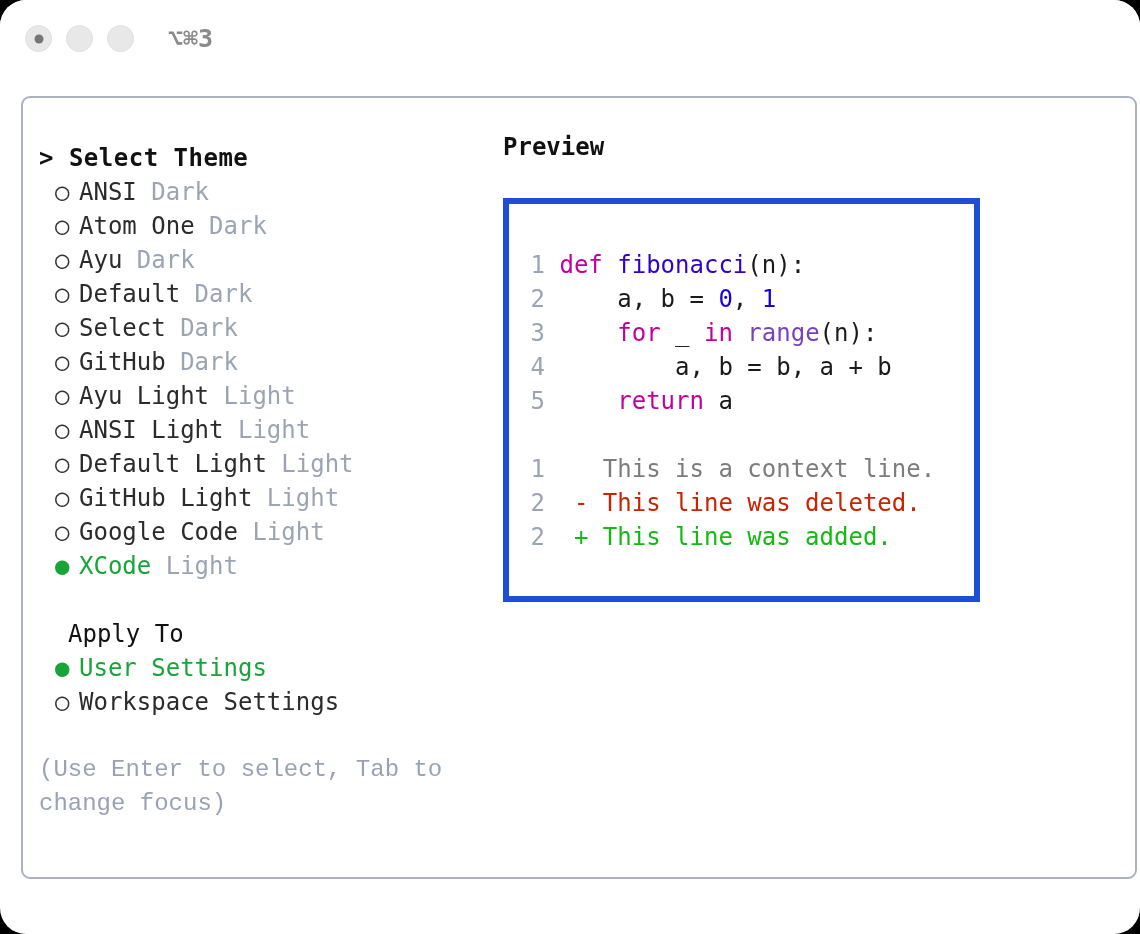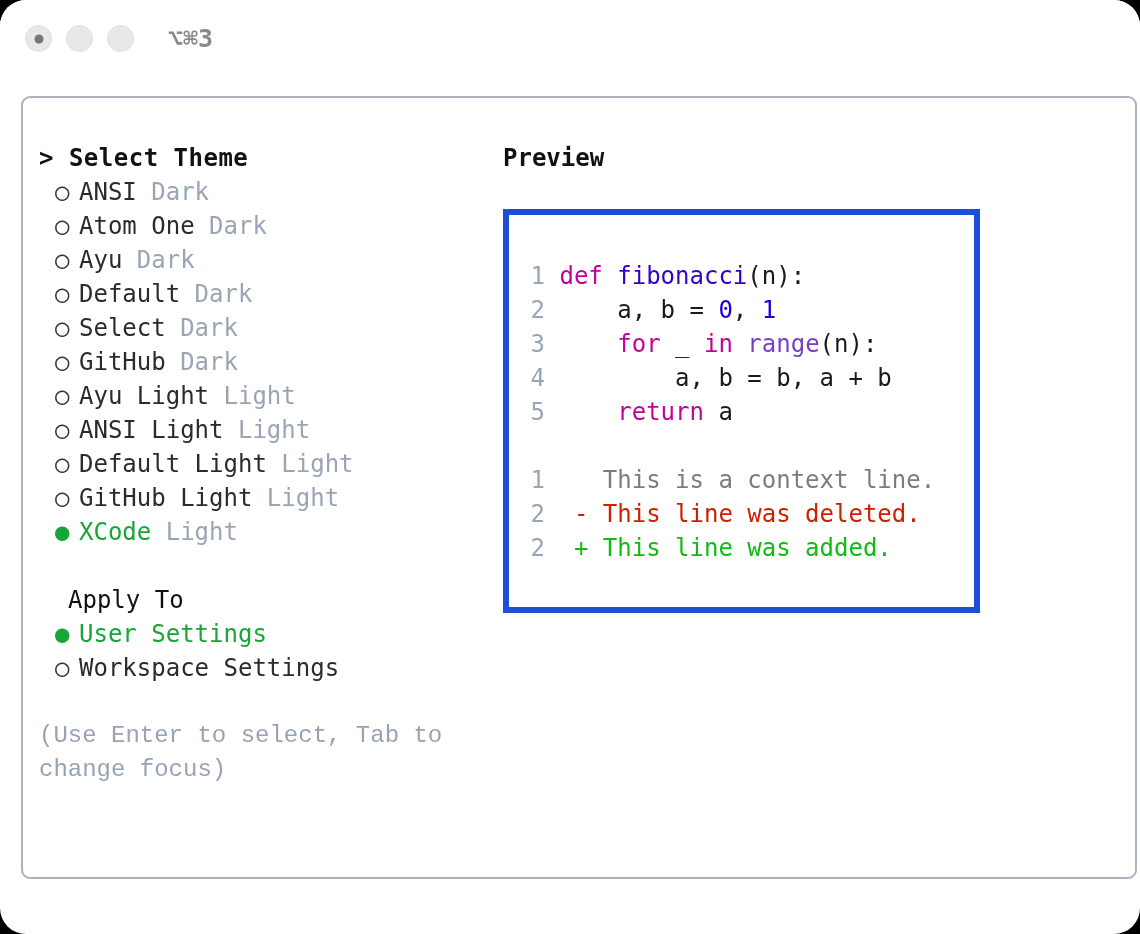--- a/index.html
+++ b/index.html
@@ -97,21 +97,21 @@
     color: #97a3b4;
     font-size: 24px;
     line-height: 34px;
     width: 410px;
     white-space: pre-wrap;
     font-family: Liberation Mono, monospace;
   }
   
   #right-col {
     position: absolute;
-    left: 480px; top: 43px;
+    left: 480px; top: 32px;
     width: 490px;
   }
   #preview-header {
     font-family: "DejaVu Sans Mono", "Liberation Mono", monospace;
     font-size: 24px;
     line-height: 34px;
     font-weight: bold;
     color: #111111;
   }
   #code-block {
@@ -169,20 +169,21 @@
           <div class="mono-line theme-row"><span class="bullet off">○</span><span class="name unsel">ANSI</span> <span class="variant">Dark</span></div>
           <div class="mono-line theme-row"><span class="bullet off">○</span><span class="name unsel">Atom One</span> <span class="variant">Dark</span></div>
           <div class="mono-line theme-row"><span class="bullet off">○</span><span class="name unsel">Ayu</span> <span class="variant">Dark</span></div>
           <div class="mono-line theme-row"><span class="bullet off">○</span><span class="name unsel">Default</span> <span class="variant">Dark</span></div>
           <div class="mono-line theme-row"><span class="bullet off">○</span><span class="name unsel">Select</span> <span class="variant">Dark</span></div>
           <div class="mono-line theme-row"><span class="bullet off">○</span><span class="name unsel">GitHub</span> <span class="variant">Dark</span></div>
           <div class="mono-line theme-row"><span class="bullet off">○</span><span class="name unsel">Ayu Light</span> <span class="variant">Light</span></div>
           <div class="mono-line theme-row"><span class="bullet off">○</span><span class="name unsel">ANSI Light</span> <span class="variant">Light</span></div>
           <div class="mono-line theme-row"><span class="bullet off">○</span><span class="name unsel">Default Light</span> <span class="variant">Light</span></div>
           <div class="mono-line theme-row"><span class="bullet off">○</span><span class="name unsel">GitHub Light</span> <span class="variant">Light</span></div>
+          <div class="mono-line theme-row"><span class="bullet off">○</span><span class="name unsel">Google Code</span> <span class="variant">Light</span></div>
           <div class="mono-line theme-row"><span class="bullet on">●</span><span class="name sel">XCode</span> <span class="variant">Light</span></div>
         </div>
 
       <div class="mono-line" id="apply-header">Apply To</div>
 
       <div id="apply-list">
           <div class="mono-line theme-row"><span class="bullet on">●</span><span class="name sel">User Settings</span></div>
           <div class="mono-line theme-row"><span class="bullet off">○</span><span class="name unsel">Workspace Settings</span></div>
         </div>
 

